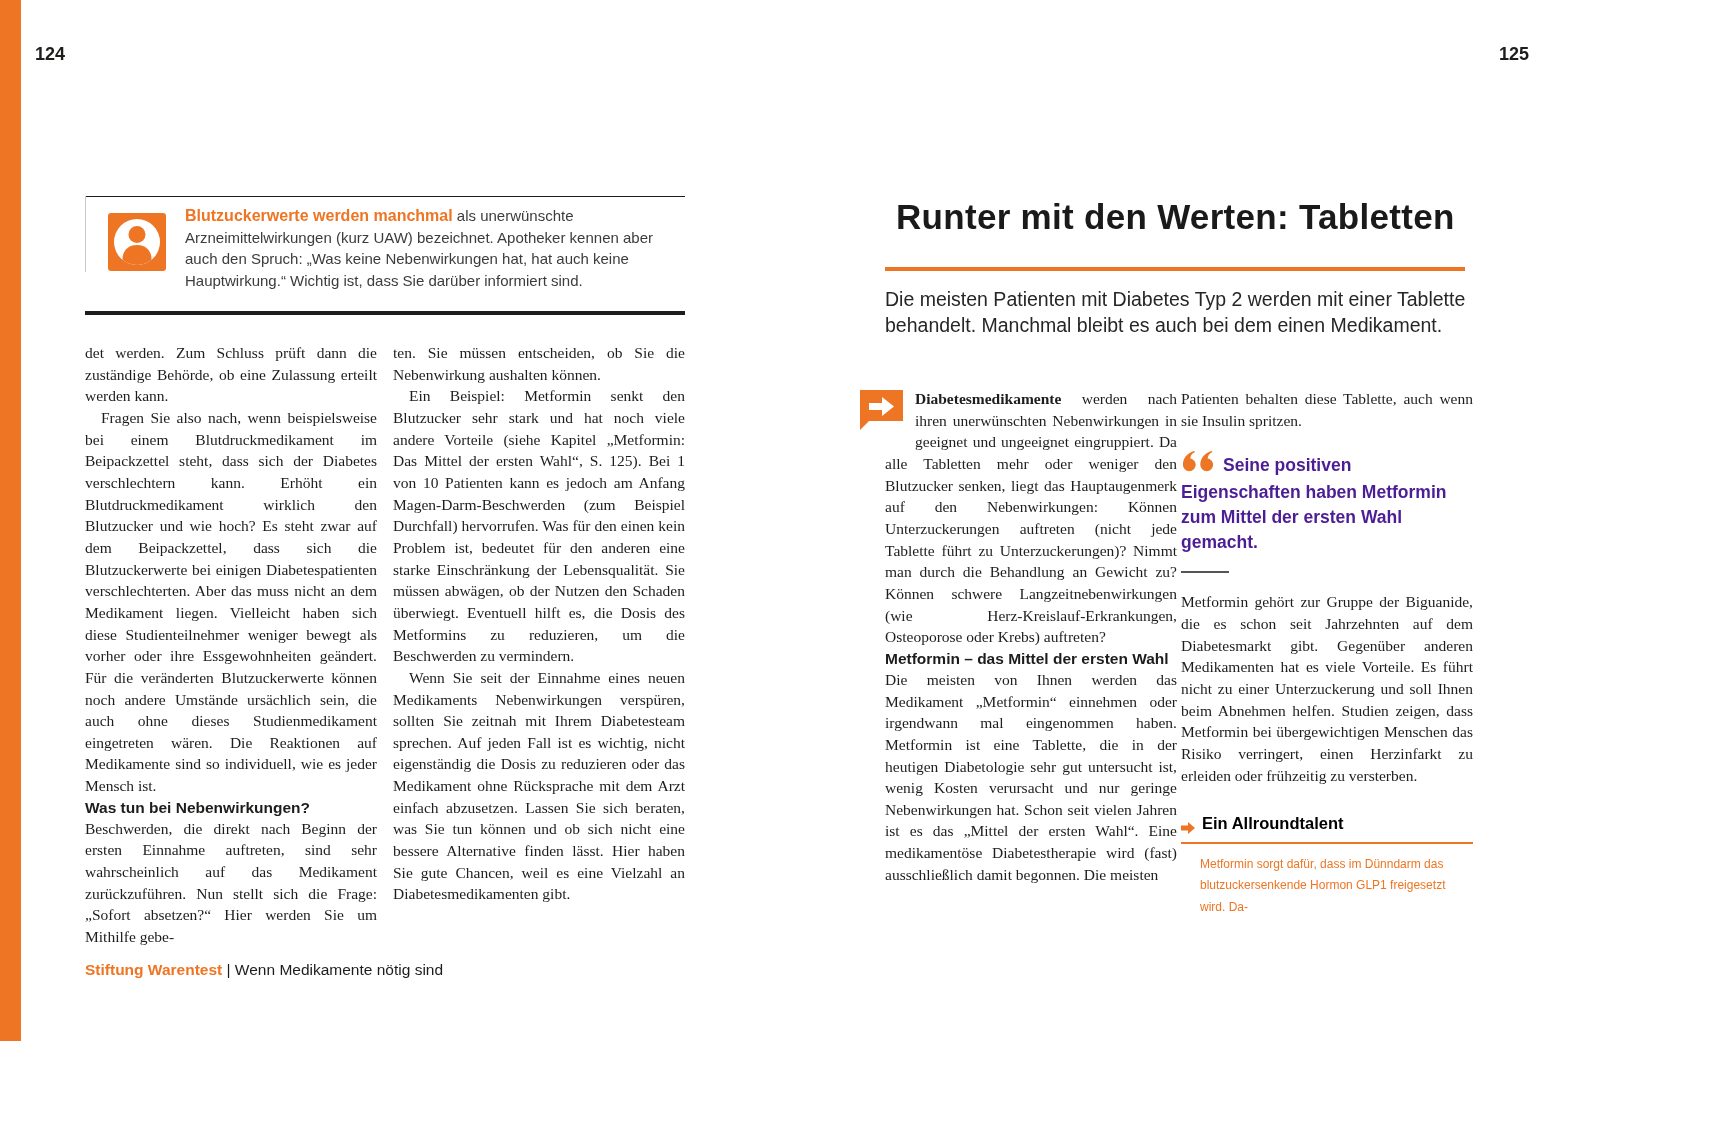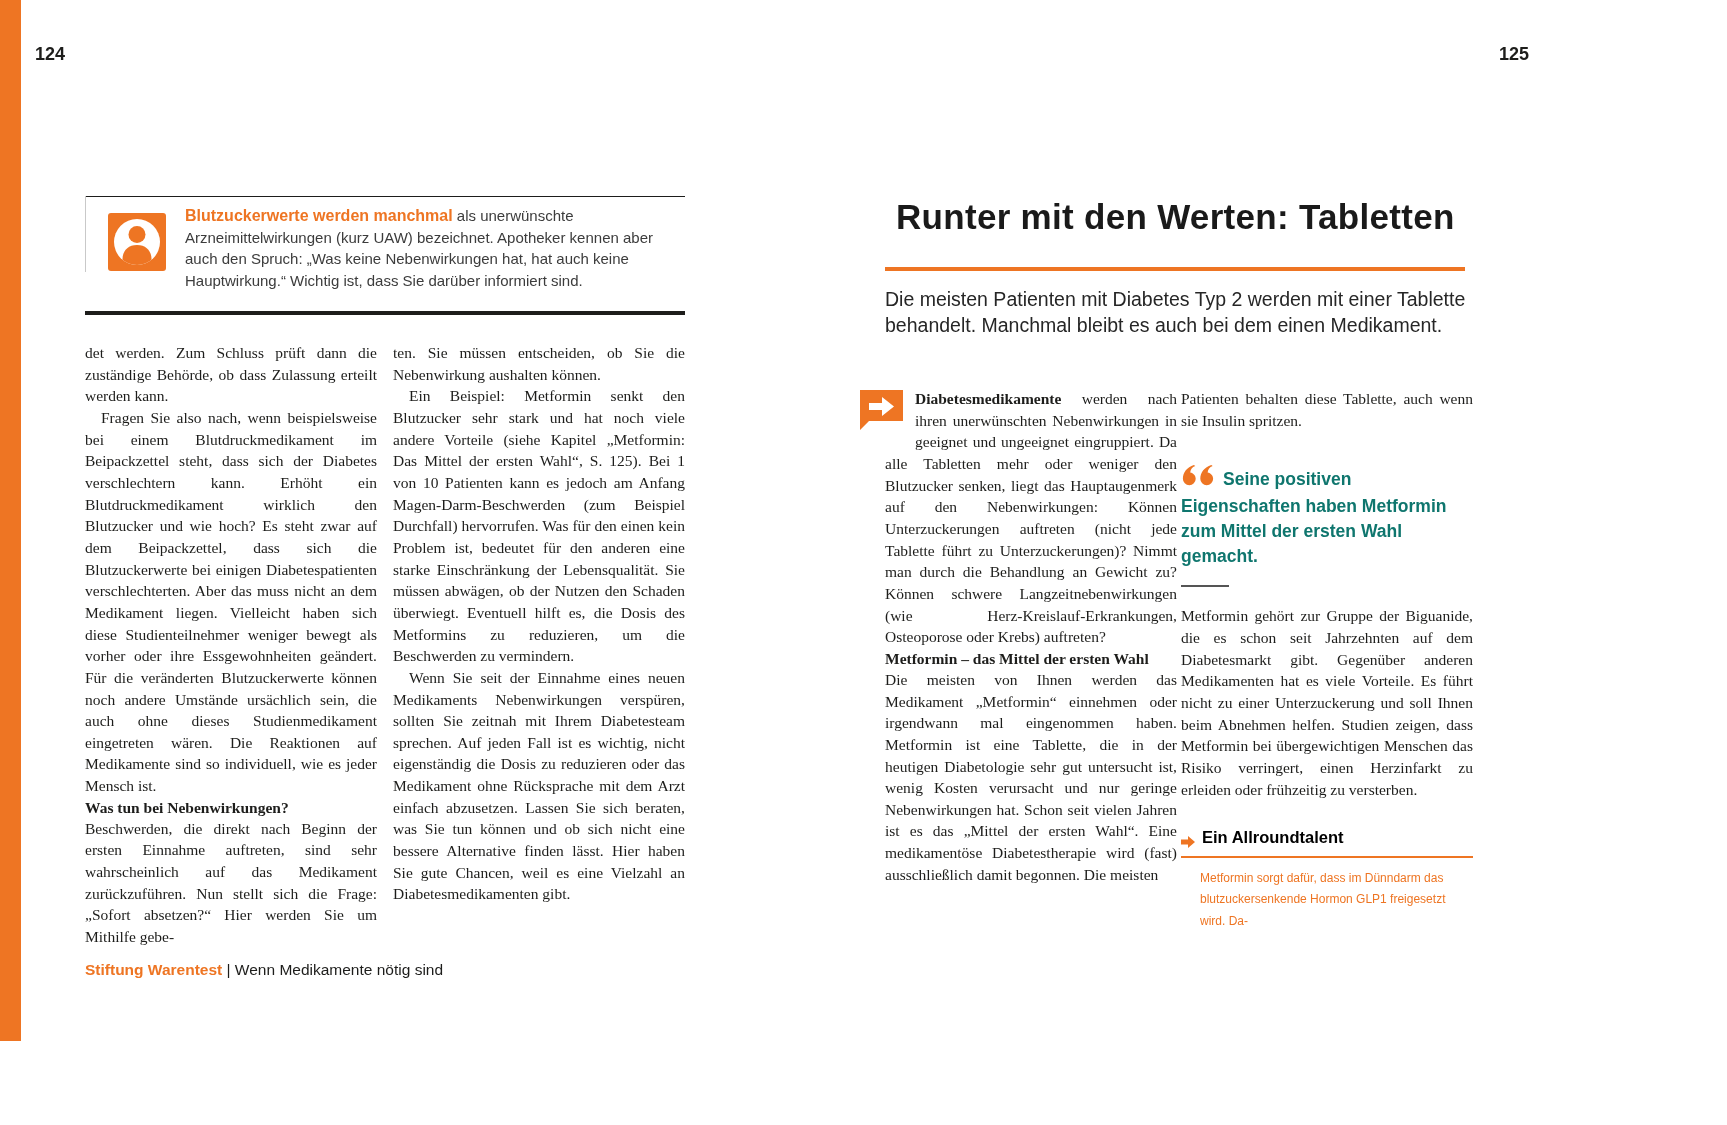--- a/index.html
+++ b/index.html
@@ -55,21 +55,21 @@
   .serifcol {
     position: absolute; width: 292px;
     font-family: "Liberation Serif", serif;
     font-size: 15.5px; line-height: 21.65px;
     text-align: justify;
     hyphens: auto; -webkit-hyphens: auto;
   }
   .serifcol p { margin: 0; }
   .p-indent { text-indent: 16px; }
   .colhead {
-    font-family: Liberation Serif, serif;
+    font-family: Liberation Sans, sans-serif;
     font-weight: bold; font-size: 15.5px; line-height: 21px;
     margin: 11px 0 3px; text-align: left; color: #1d1d1b;
   }
   #lp-col1 { left: 85px;  top: 342px; }
   #lp-col2 { left: 393px; top: 342px; }
   #rp-col1 { left: 885px; top: 388px; }
   #rp-col2 { left: 1181px; top: 388px; }
 
   .lp-footer {
     position: absolute; left: 85px; top: 961px;
@@ -93,24 +93,24 @@
     position: absolute; left: 885px; top: 286px; width: 586px;
     font-family: "Liberation Sans", sans-serif;
     font-size: 19.5px; line-height: 26px; color: #262626;
   }
 
   .arrow-icon { float: left; width: 46px; height: 40px; margin: 2px 12px 2px -28px; }
   .para-lead { font-weight: bold; }
 
   
   .quote-block {
-    margin-top: 34px;
+    margin-top: 20px;
     font-family: "Liberation Sans", sans-serif;
     font-weight: bold; font-size: 17.5px; line-height: 25px;
-    color: #0f766e; text-align: left;
+    color: #4c1d95; text-align: left;
   }
   .quote-icon { display: inline-block; vertical-align: -2px; margin-right: 8px; }
   .quote-rule { width: 48px; height: 2px; background: #555; margin: 16px 0 18px; }
 
   .tip { margin-top: 27px; font-family: "Liberation Sans", sans-serif; }
   .tip-head {
     display: flex; align-items: center; gap: 7px;
     color: #000000; font-weight: bold; font-size: 16.5px;
     padding-bottom: 7px; border-bottom: 2px solid #EE7523;
   }
@@ -147,21 +147,21 @@
         </g>
       </svg>
     </span>
     <span class="info-lead">Blutzuckerwerte werden manchmal</span>
     <span>als unerwünschte Arzneimittelwirkungen (kurz UAW) bezeichnet. Apotheker kennen aber auch den Spruch: „Was keine Nebenwirkungen hat, hat auch keine Hauptwirkung.“ Wichtig ist, dass Sie darüber informiert sind.</span>
   </div>
 
   <div class="info-bottomrule"></div>
 
   <div class="serifcol" id="lp-col1">
-    <p>det werden. Zum Schluss prüft dann die zuständige Behörde, ob dass Zulassung erteilt werden kann.</p>
+    <p>det werden. Zum Schluss prüft dann die zuständige Behörde, ob eine Zulassung erteilt werden kann.</p>
     <p class="p-indent">Fragen Sie also nach, wenn beispielsweise bei einem Blutdruckmedikament im Beipackzettel steht, dass sich der Diabetes verschlechtern kann. Erhöht ein Blutdruckmedikament wirklich den Blutzucker und wie hoch? Es steht zwar auf dem Beipackzettel, dass sich die Blutzuckerwerte bei einigen Diabetespatienten verschlechterten. Aber das muss nicht an dem Medikament liegen. Vielleicht haben sich diese Studienteilnehmer weniger bewegt als vorher oder ihre Essgewohnheiten geändert. Für die veränderten Blutzuckerwerte können noch andere Umstände ursächlich sein, die auch ohne dieses Studienmedikament eingetreten wären. Die Reaktionen auf Medikamente sind so individuell, wie es jeder Mensch ist.</p>
     <p class="colhead">Was tun bei Nebenwirkungen?</p>
     <p>Beschwerden, die direkt nach Beginn der ersten Einnahme auftreten, sind sehr wahrscheinlich auf das Medikament zurückzuführen. Nun stellt sich die Frage: „Sofort absetzen?“ Hier werden Sie um Mithilfe gebe-</p>
   </div>
 
   <div class="serifcol" id="lp-col2">
     <p>ten. Sie müssen entscheiden, ob Sie die Nebenwirkung aushalten können.</p>
     <p class="p-indent">Ein Beispiel: Metformin senkt den Blutzucker sehr stark und hat noch viele andere Vorteile (siehe Kapitel „Metformin: Das Mittel der ersten Wahl“, S. 125). Bei 1 von 10 Patienten kann es jedoch am Anfang Magen-Darm-Beschwerden (zum Beispiel Durchfall) hervorrufen. Was für den einen kein Problem ist, bedeutet für den anderen eine starke Einschränkung der Lebensqualität. Sie müssen abwägen, ob der Nutzen den Schaden überwiegt. Eventuell hilft es, die Dosis des Metformins zu reduzieren, um die Beschwerden zu vermindern.</p>
     <p class="p-indent">Wenn Sie seit der Einnahme eines neuen Medikaments Nebenwirkungen verspüren, sollten Sie zeitnah mit Ihrem Diabetesteam sprechen. Auf jeden Fall ist es wichtig, nicht eigenständig die Dosis zu reduzieren oder das Medikament ohne Rücksprache mit dem Arzt einfach abzusetzen. Lassen Sie sich beraten, was Sie tun können und ob sich nicht eine bessere Alternative finden lässt. Hier haben Sie gute Chancen, weil es eine Vielzahl an Diabetesmedikamenten gibt.</p>
   </div>

